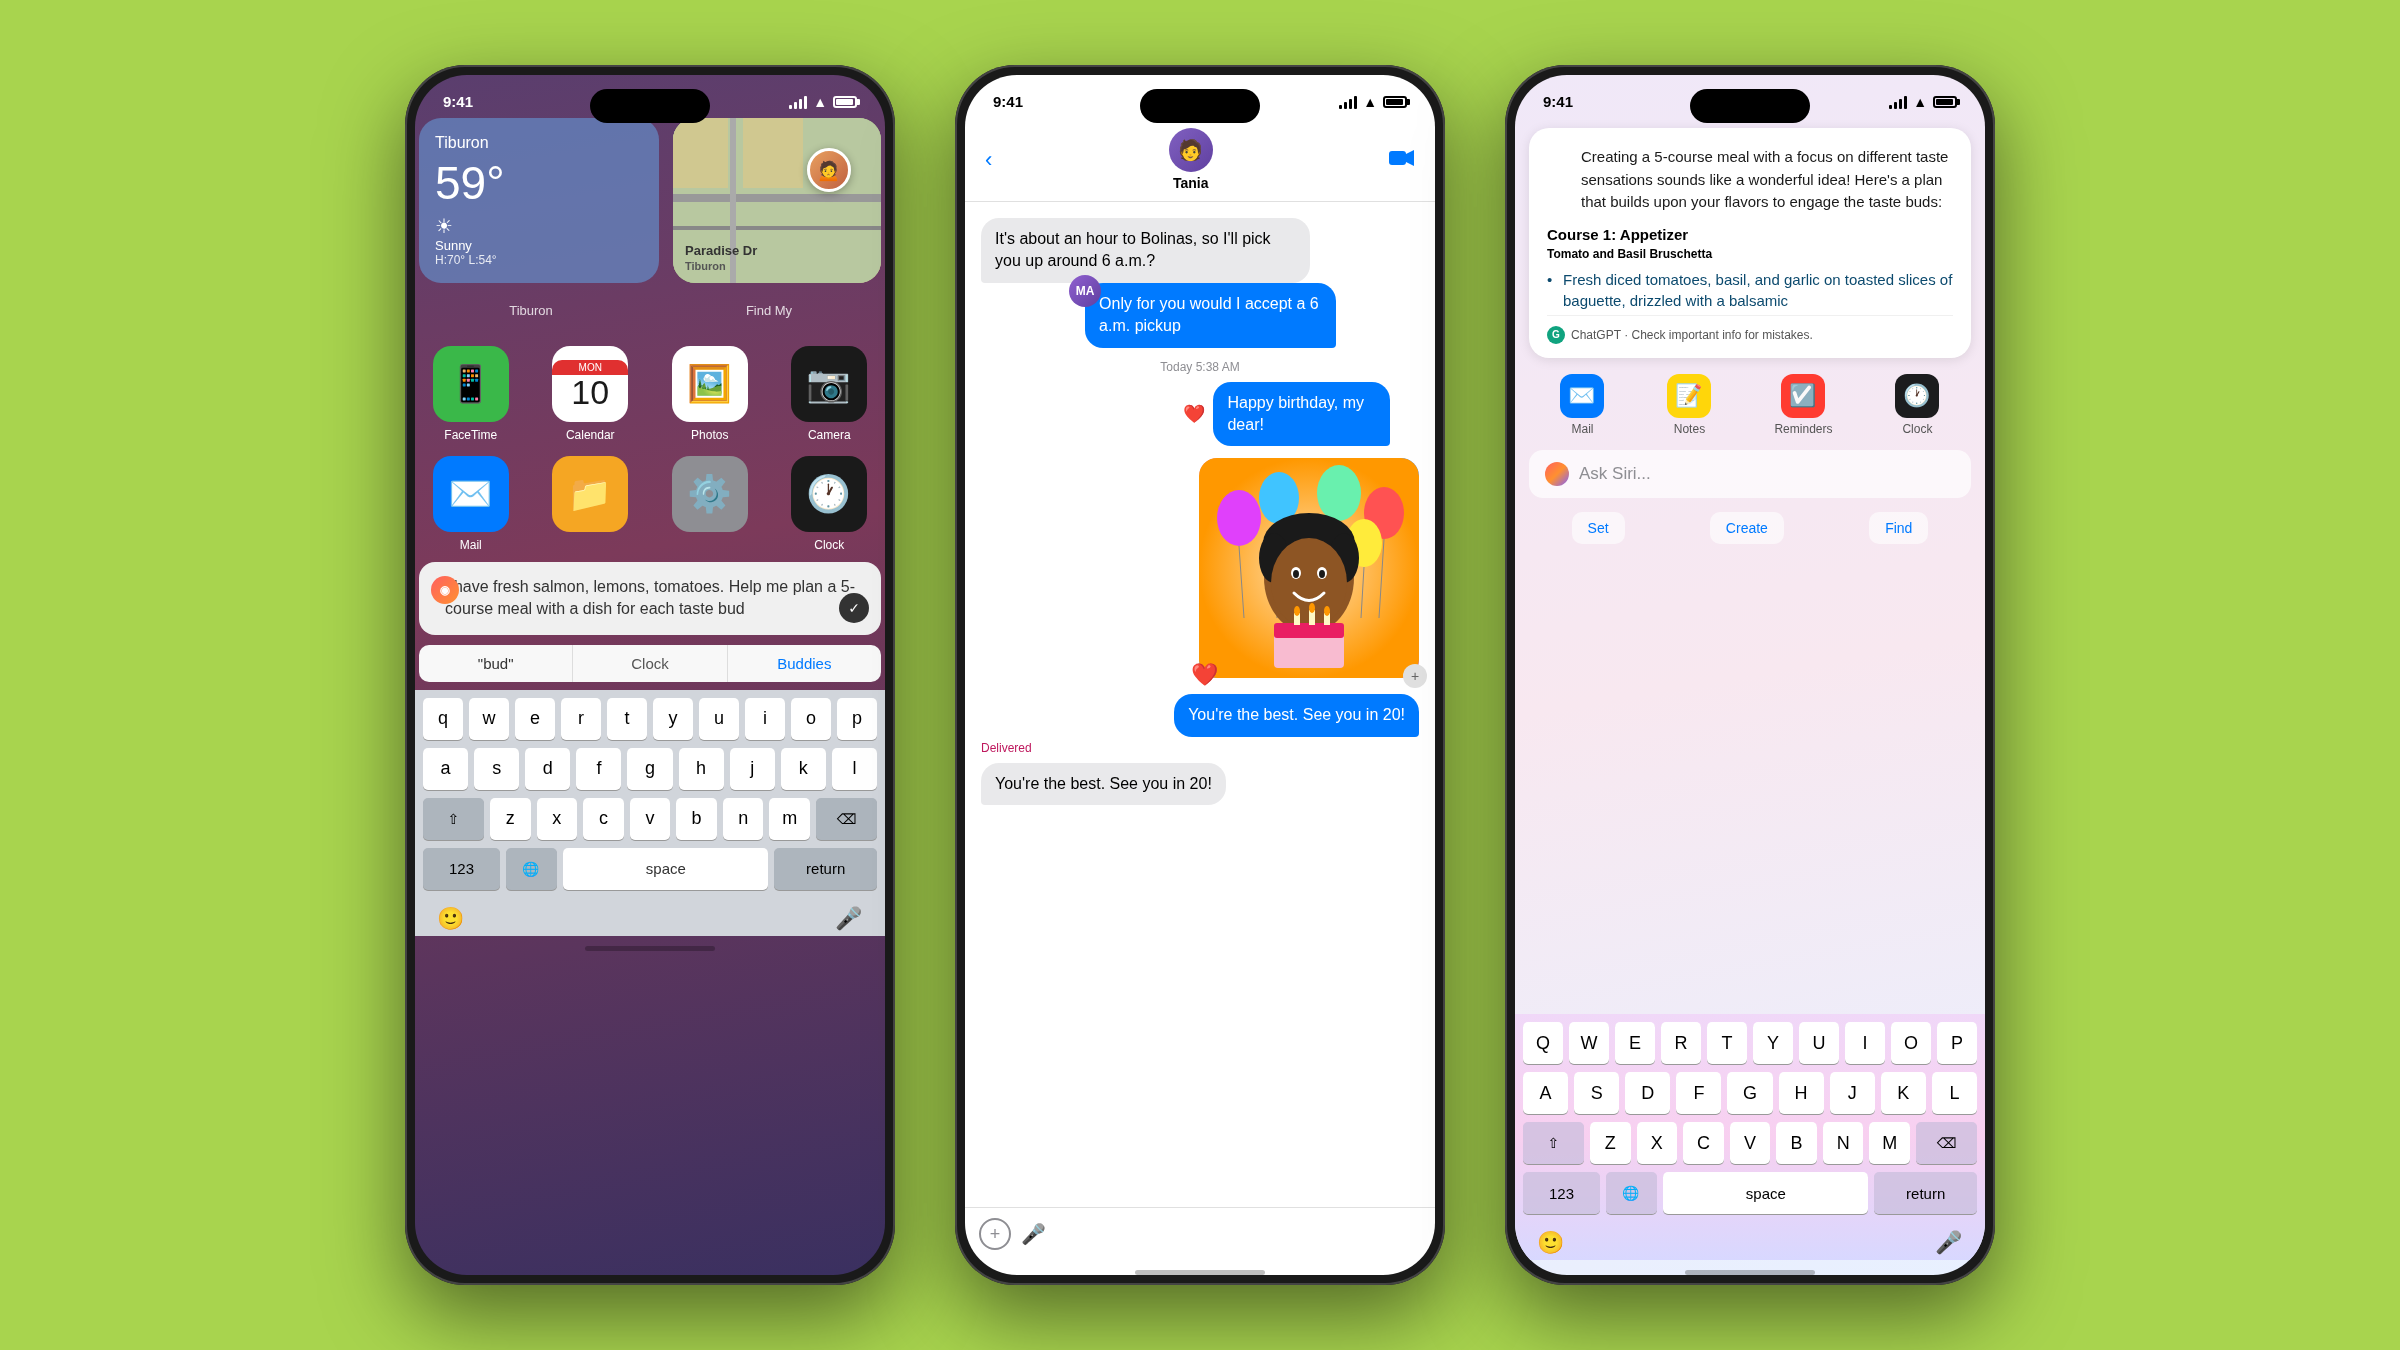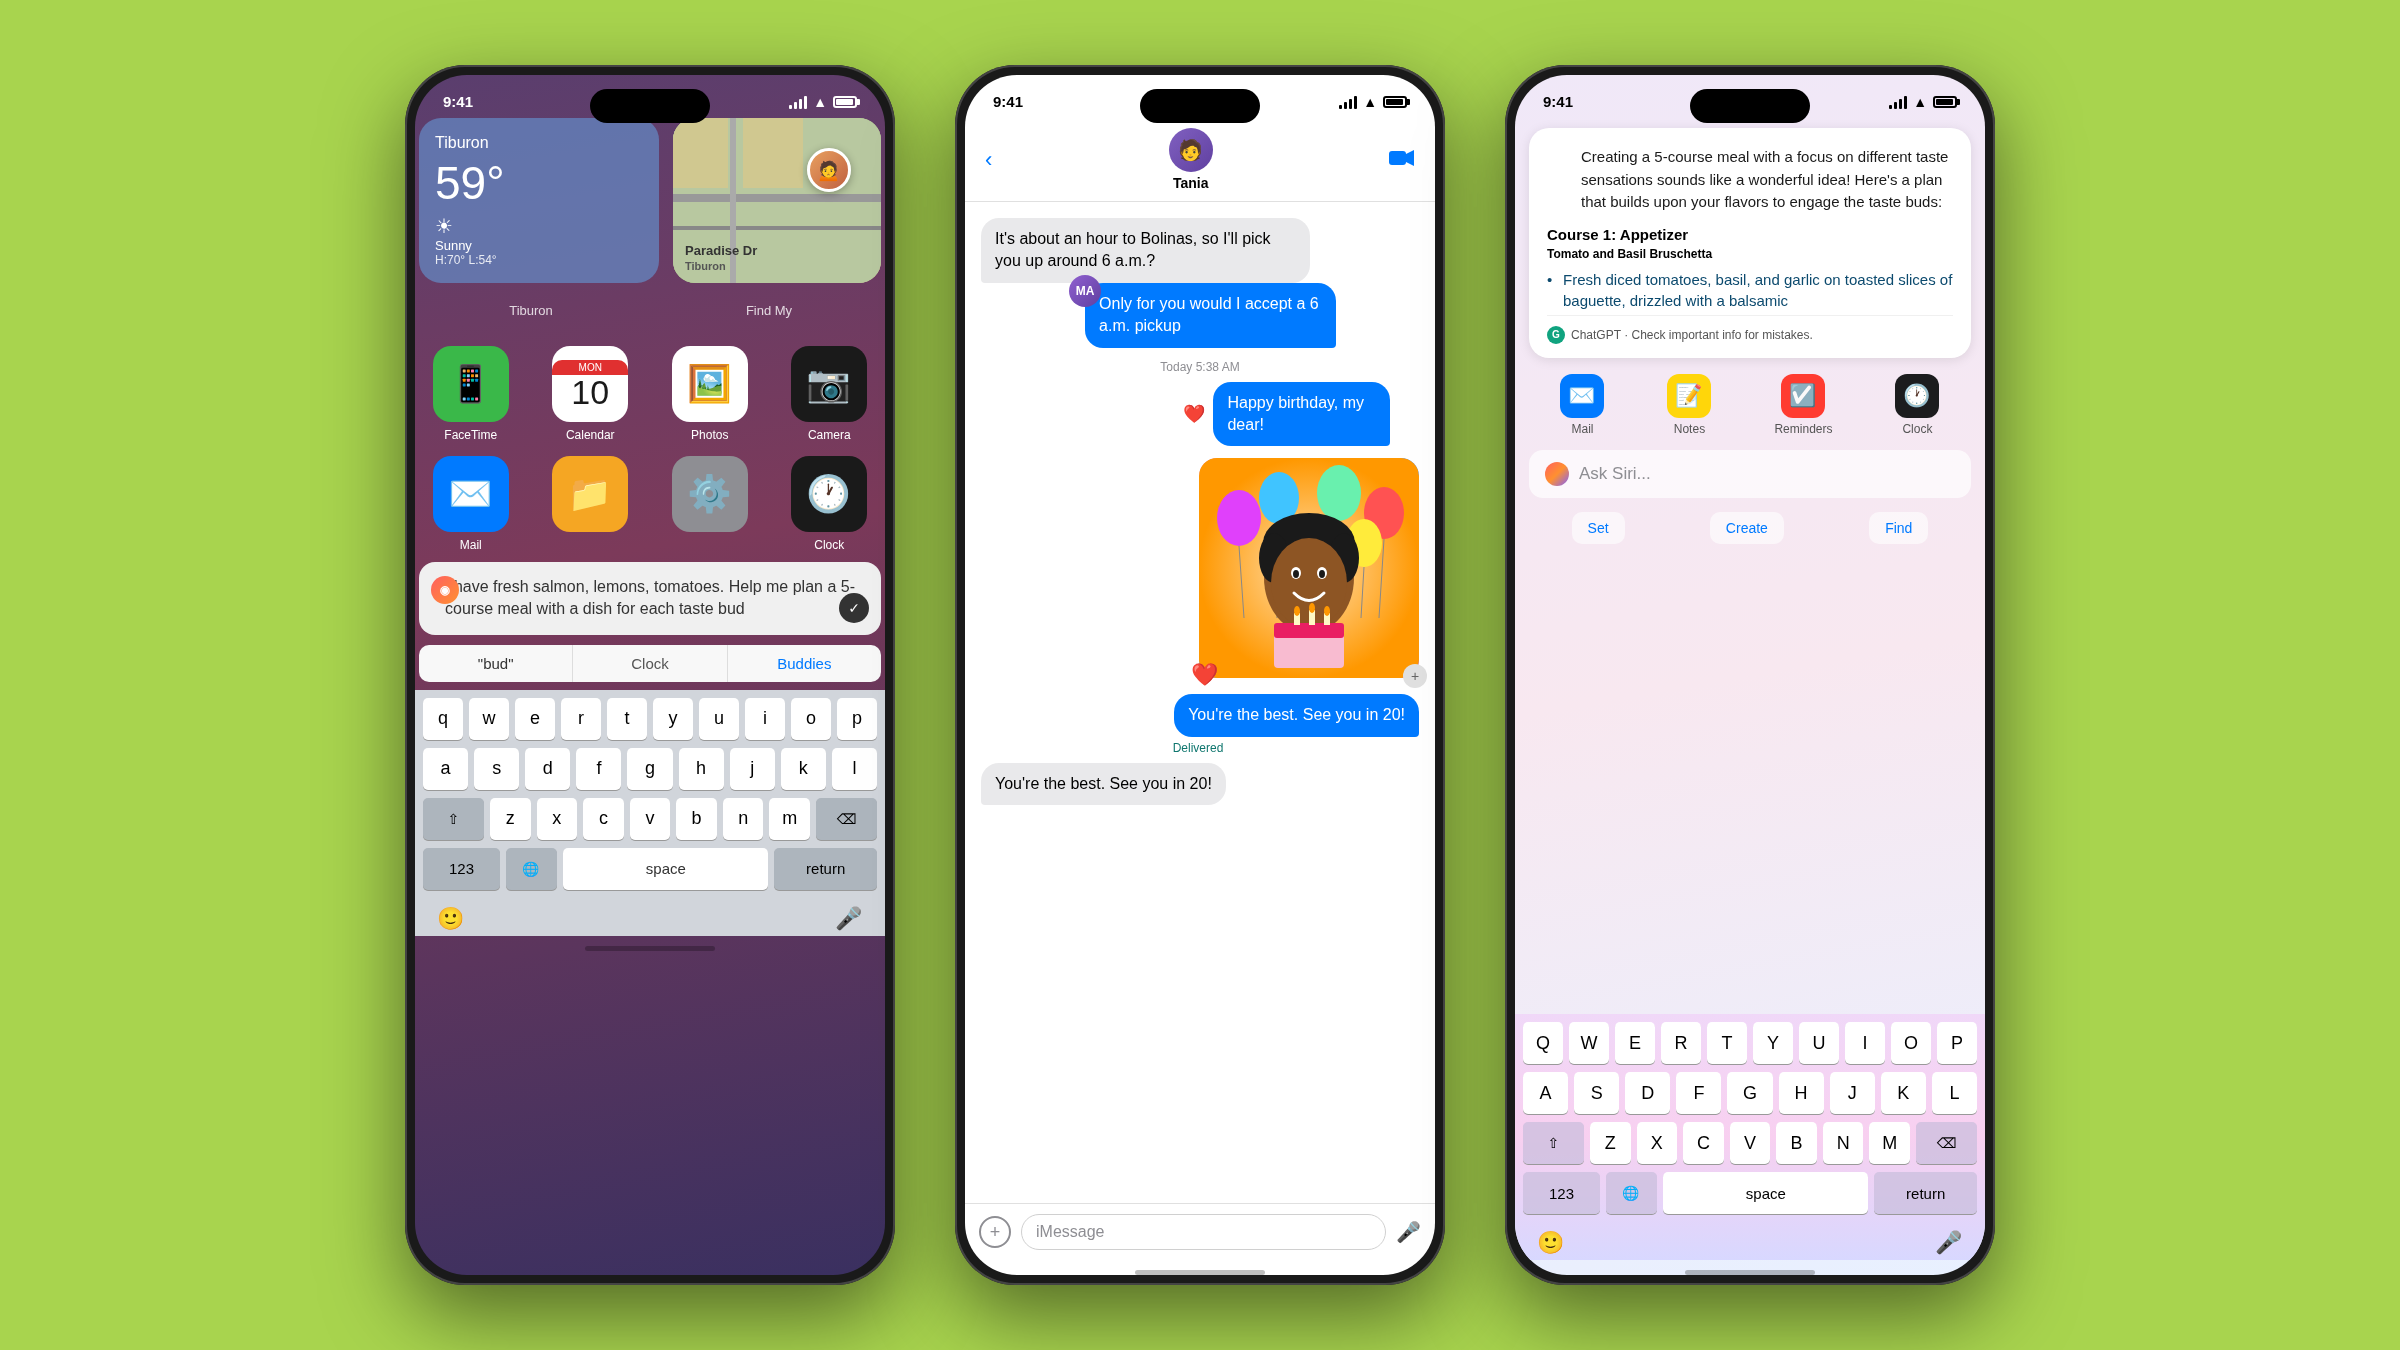--- a/index.html
+++ b/index.html
@@ -371,23 +371,23 @@
       background: linear-gradient(135deg, #ff9060 0%, #60a0ff 50%, #c060e0 100%);
       display: flex;
       align-items: center;
       justify-content: center;
       font-size: 80px;
       position: relative;
       overflow: hidden;
     }
 
     .delivered-label {
-      text-align: center;
+      text-align: left;
       font-size: 12px;
-      color: #0f766e;
+      color: #be185d;
       margin-top: -8px;
       margin-bottom: 8px;
       padding-right: 4px;
     }
 
     .imessage-input-row {
       display: flex;
       align-items: center;
       padding: 10px 14px;
       border-top: 1px solid #e0e0e0;
@@ -886,23 +886,20 @@
       <div class="msg-received">
         <div class="bubble-received">
           <span>You're the best. See you in 20!</span>
         </div>
       </div>
 
     </div>
 
     <div class="imessage-input-row">
       <div class="imessage-plus">+</div>
-      <div class="imessage-field">
-        <span>iMessage</span>
-      </div>
       <div class="imessage-mic">🎤</div>
     </div>
 
     <div class="home-indicator"></div>
   </div>
 </div>
 
 <div class="phone phone3">
   <div class="phone-inner" style="display:flex;flex-direction:column">
     <div class="dynamic-island"></div>

